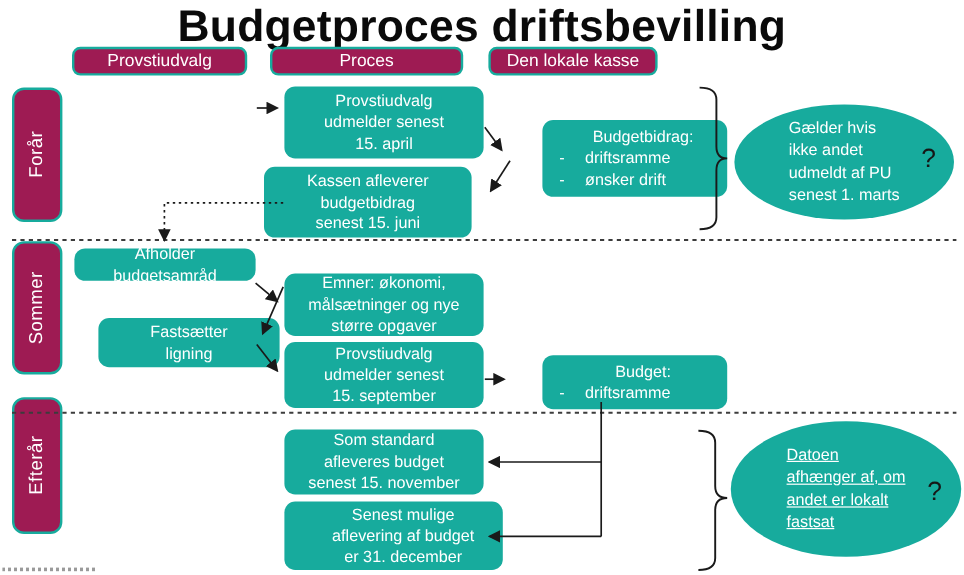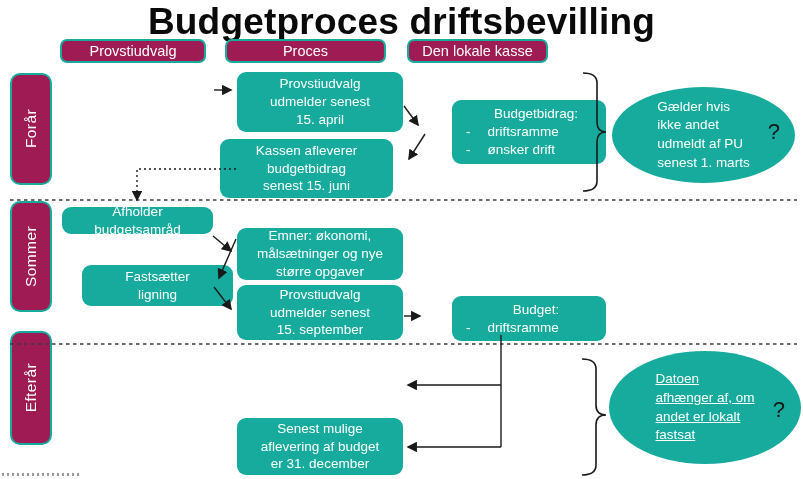--- a/index.html
+++ b/index.html
@@ -96,21 +96,26 @@
   <div class="tbox" style="left:237px;top:228px;width:166px;height:52px;">
     <span class="ml">Emner: økonomi,
 målsætninger og nye
 større opgaver</span>
   </div>
   <div class="tbox" style="left:237px;top:285px;width:166px;height:55px;">
     <span class="ml">Provstiudvalg
 udmelder senest
 15. september</span>
   </div>
-  <div class="tbox" style="left:237px;top:418px;width:166px;height:57px;">
+  <div class="tbox" style="left:237px;top:358px;width:166px;height:54px;">
+    <span class="ml">Som standard
+afleveres budget
+senest 15. november</span>
+  </div>
+  <div class="tbox" style="left:237px;top:418px;width:166px;height:57px;padding-left:16px;">
     <span class="ml">Senest mulige
 aflevering af budget
 er 31. december</span>
   </div>
 
   <div class="tbox list-box" style="left:424px;top:100px;width:154px;height:58px;">
     <div class="list-title">Budgetbidrag:</div>
     <div class="bullet-row">
       <span>-</span>
       <span>driftsramme</span>

